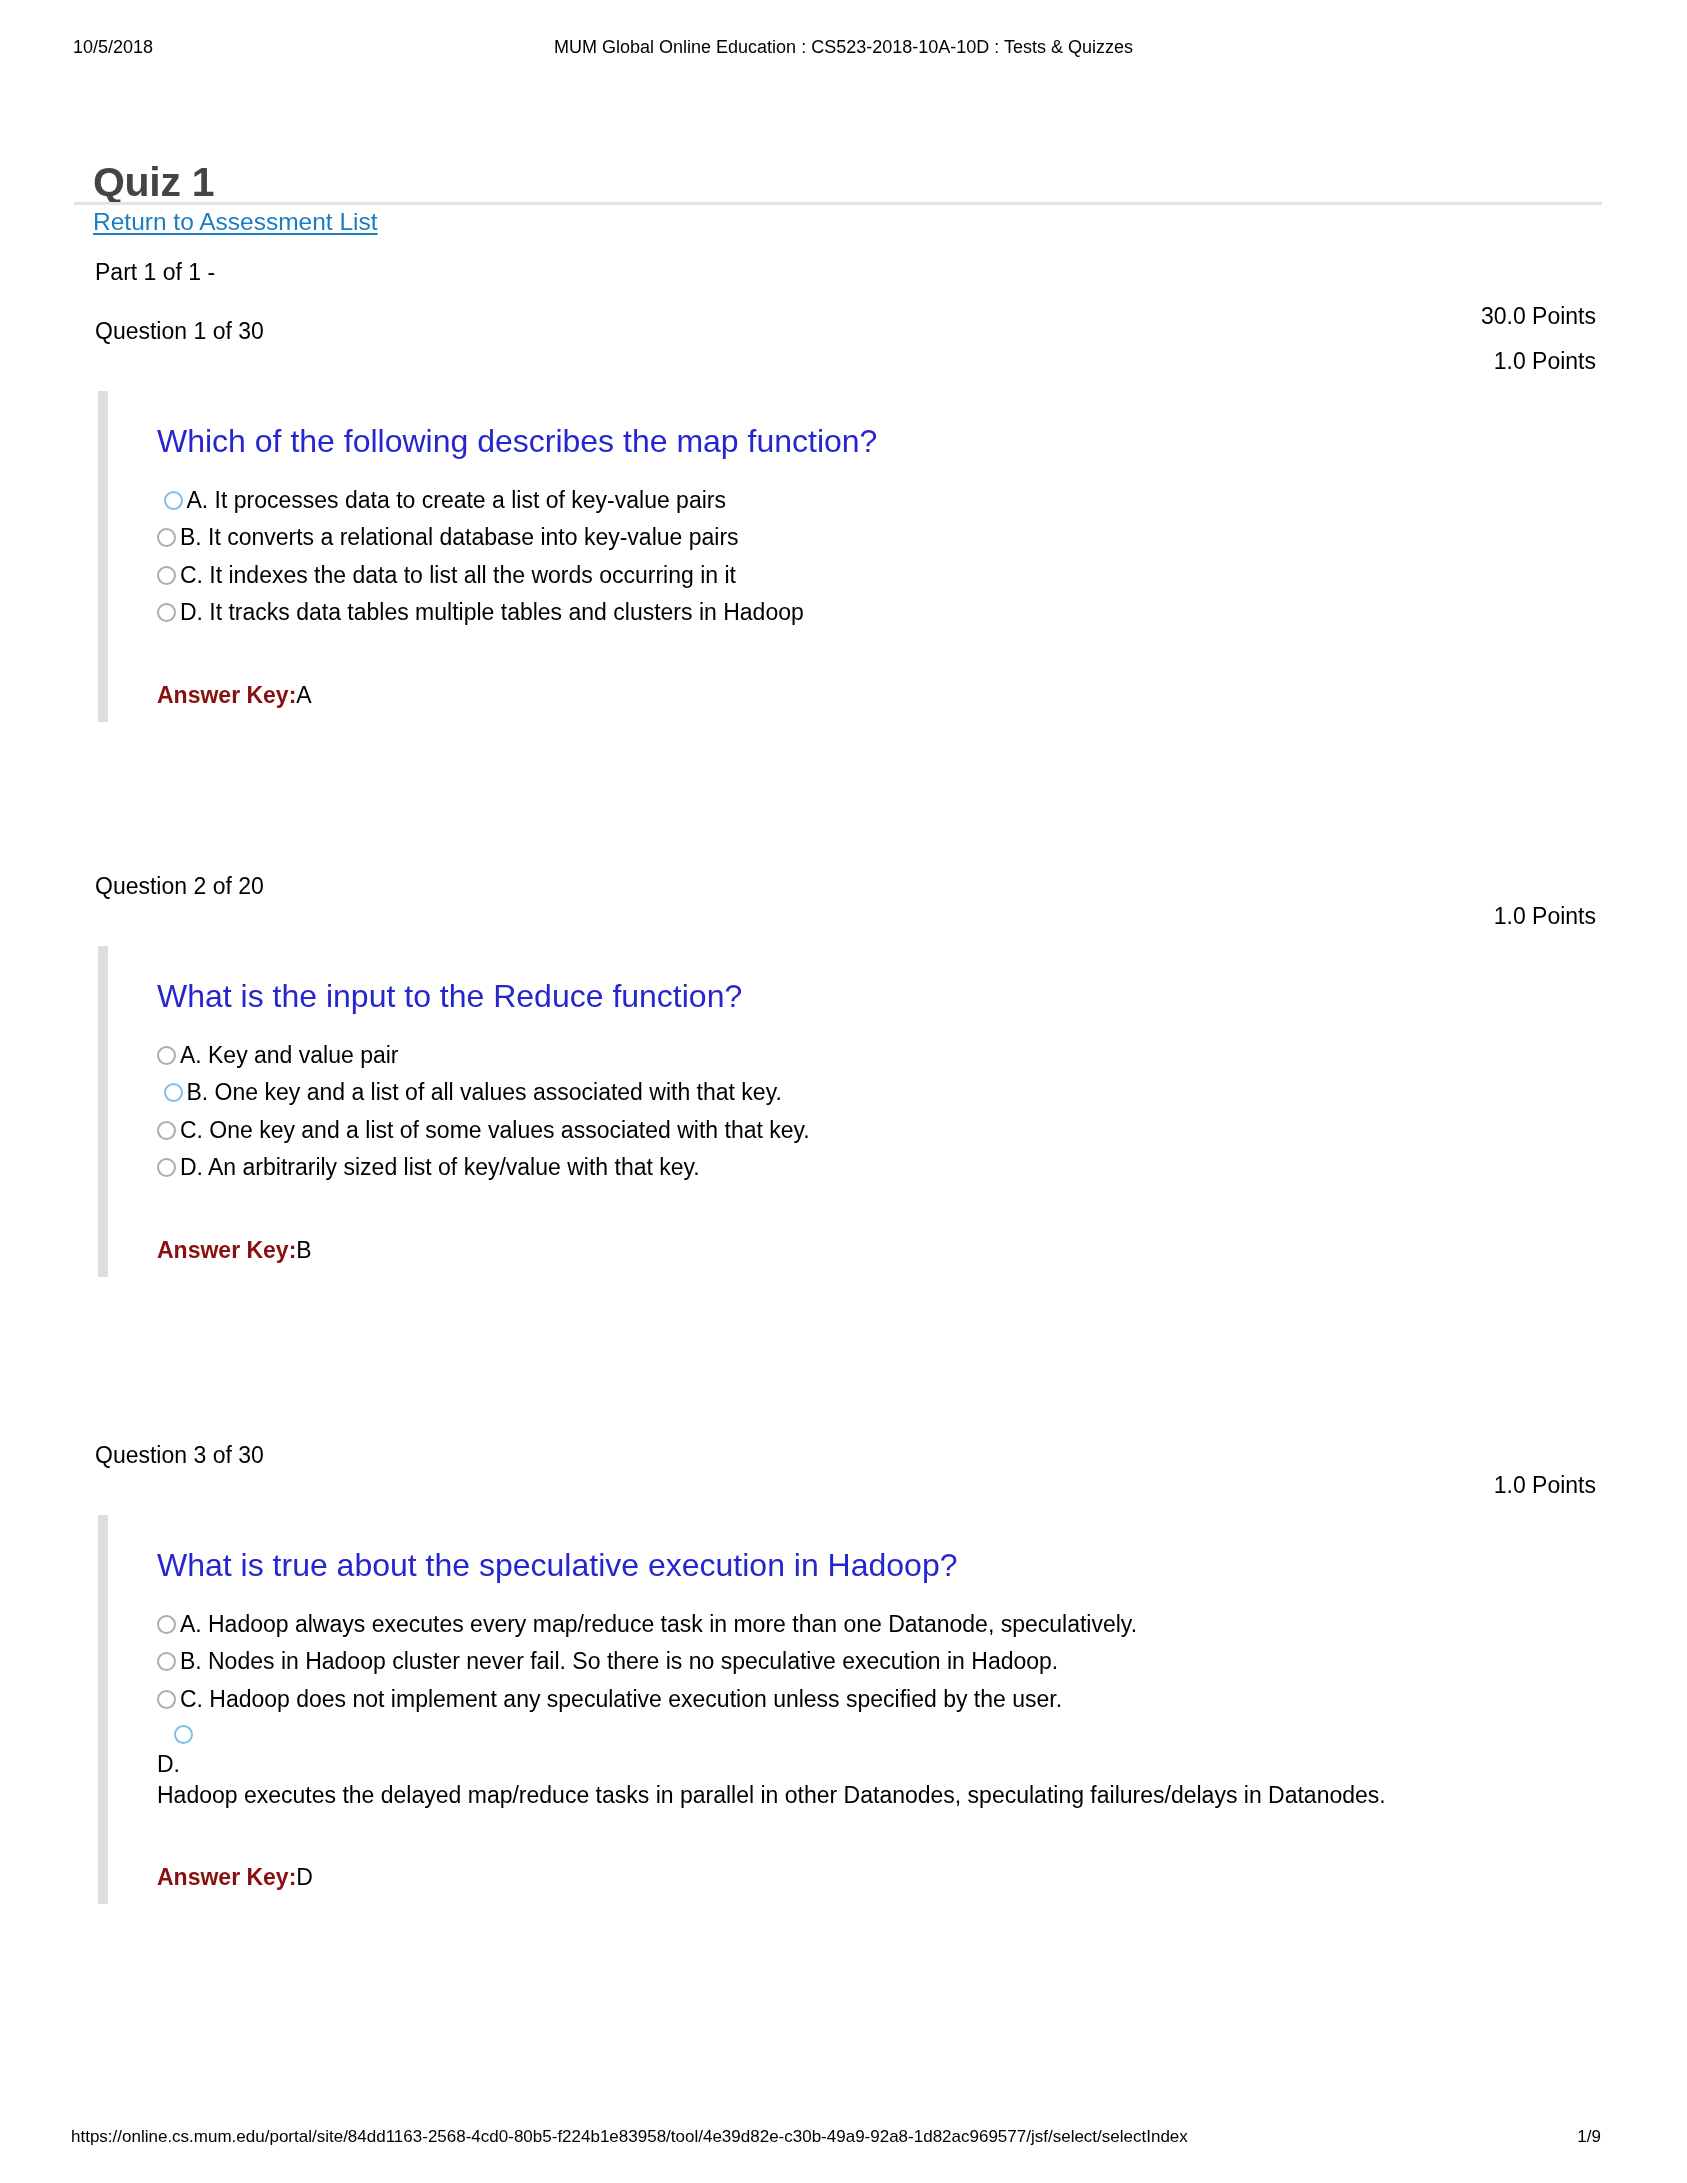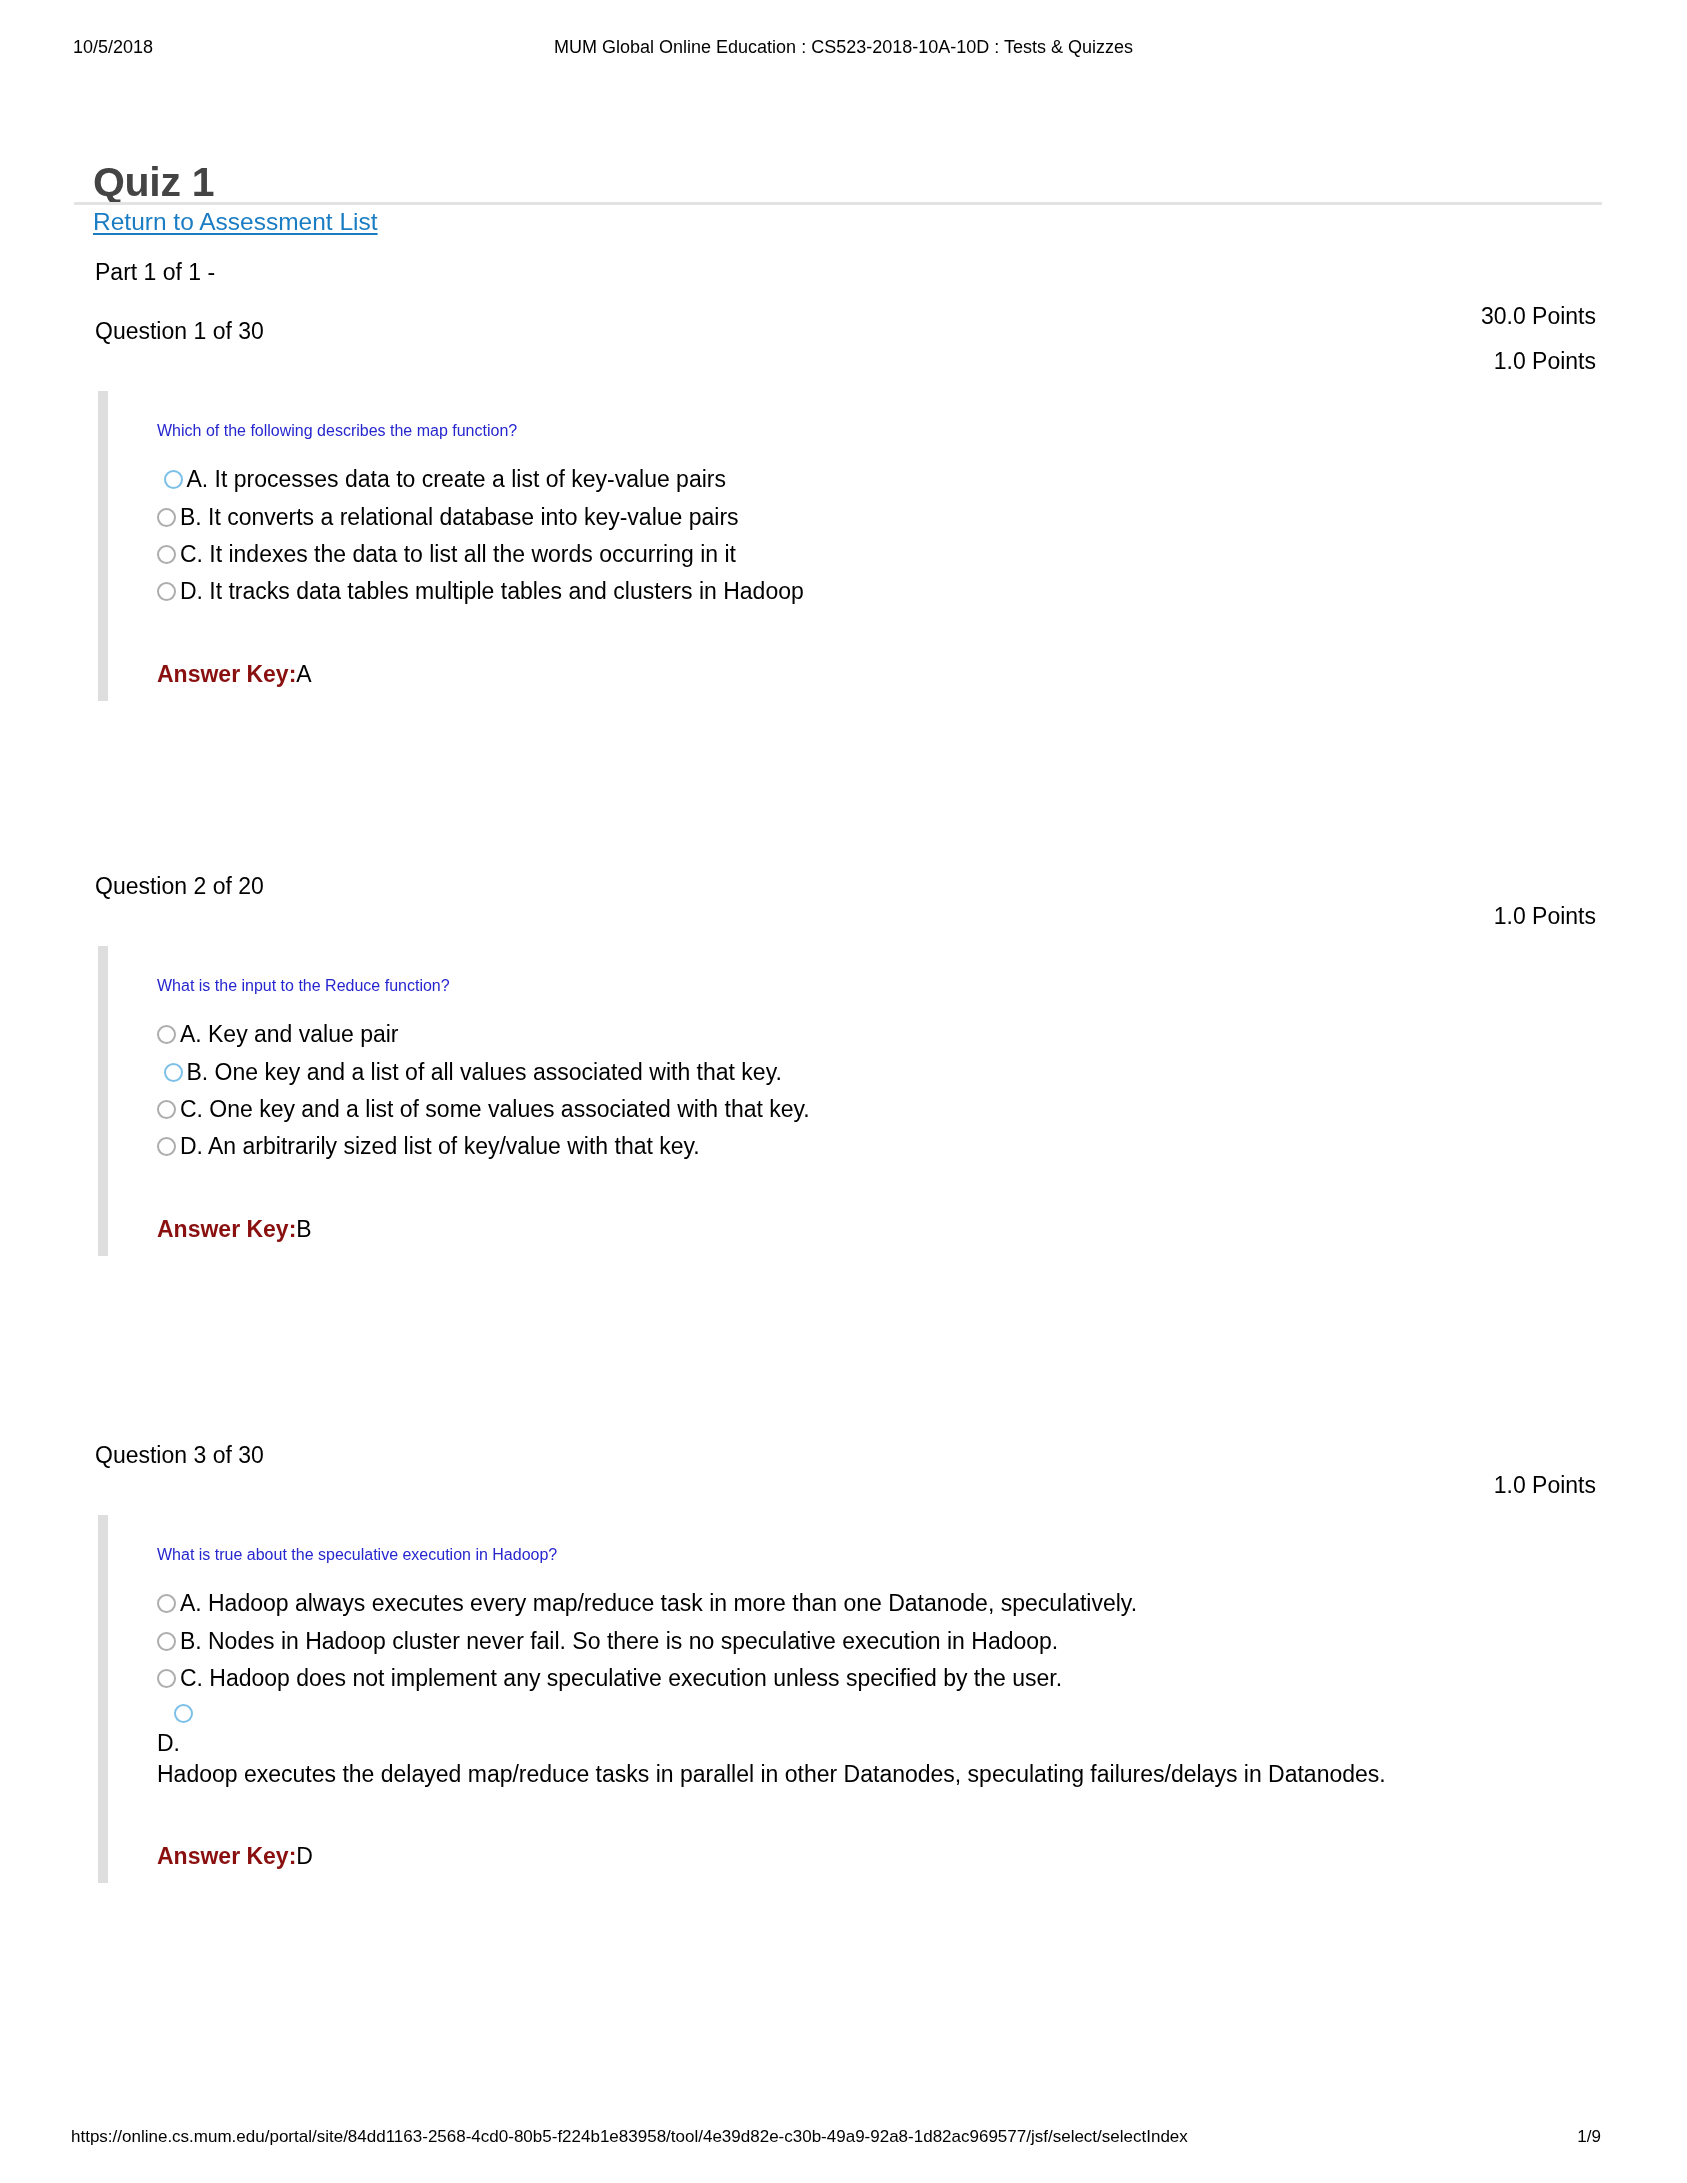--- a/index.html
+++ b/index.html
@@ -126,21 +126,21 @@
 
   .q-body {
     position: relative;
     margin-left: 98px;
     border-left: 10px solid #dedede;
     padding-left: 49px;
     padding-top: 30px;
     padding-bottom: 13.2px;
   }
   .q-text {
-    font-size: 16px;
+    font-size: 32px;
     color: #2626cf;
     line-height: 1.3;
     margin: 0 0 26.5px 0;
     white-space: nowrap;
   }
 
   .options {
     margin: 0;
     padding: 0;
     list-style: none;

